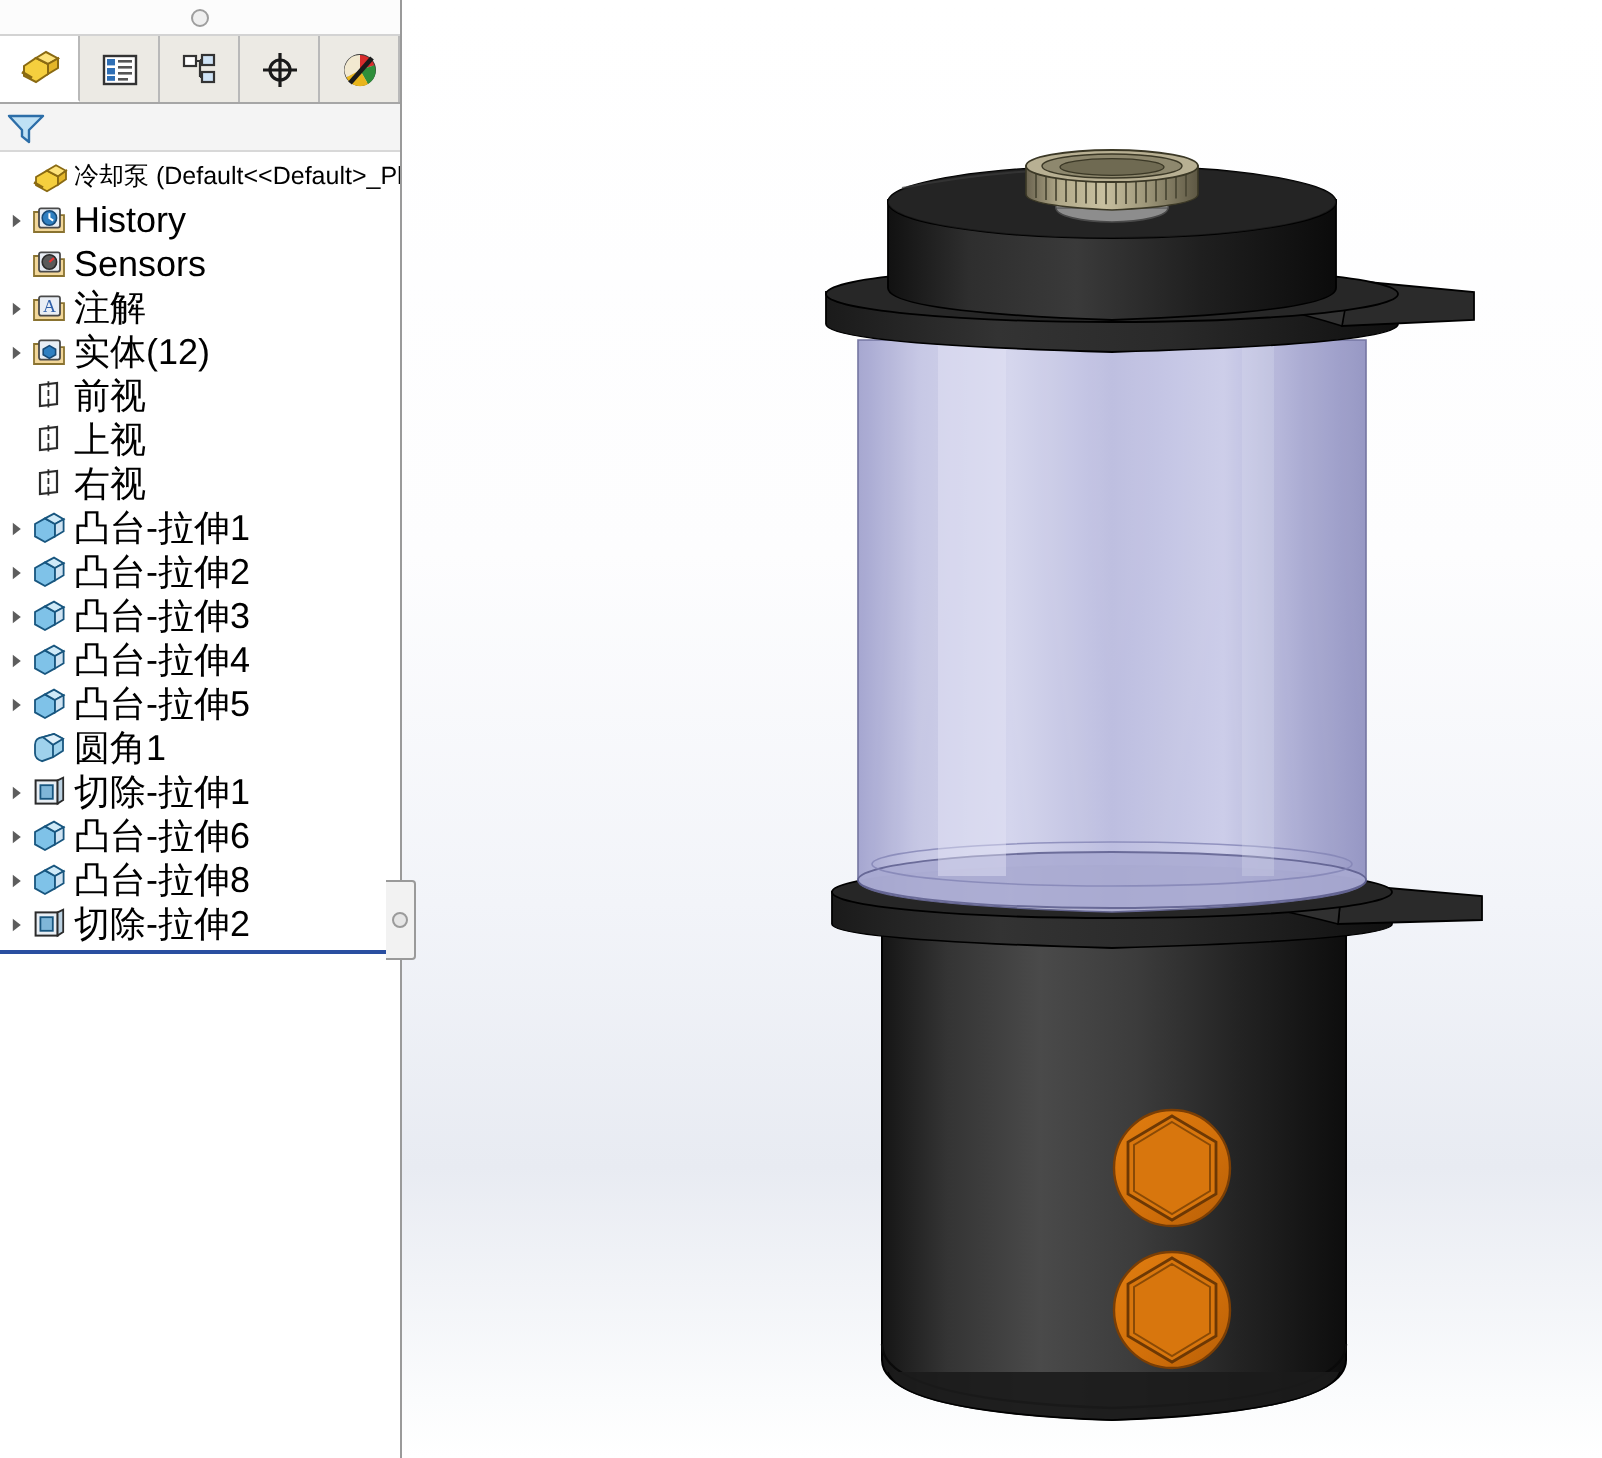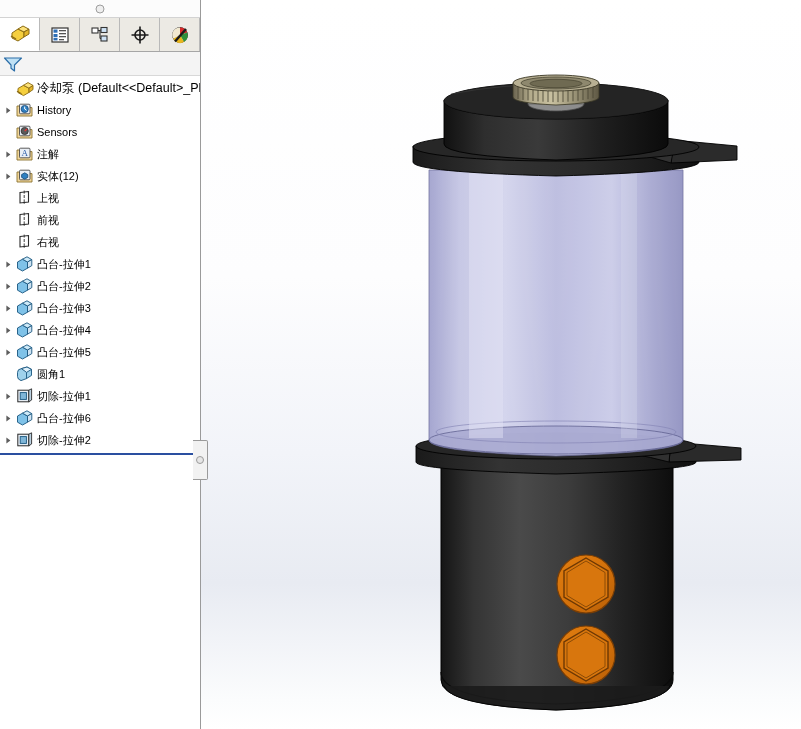--- a/index.html
+++ b/index.html
@@ -49,21 +49,21 @@
   }
   .node.root{height:21px;}
   .arrow{
     width:13px;flex:0 0 13px;display:flex;align-items:center;justify-content:center;
   }
   .arrow svg{display:block;}
   .node-icon{
     width:19px;flex:0 0 19px;display:flex;align-items:center;justify-content:center;
     margin-right:3px;
   }
-  .node-label{font-size:11px;color:#000;letter-spacing:0px;}
+  .node-label{font-size:18px;color:#000;letter-spacing:0px;}
   .node.root .node-label{font-size:12.5px;}
   .rollback{
     height:2px;background:#2a4fa0;margin:2px 3px 0 0;
   }
 
   
   .splitter-tab{
     position:absolute;left:193px;top:440px;width:14px;height:38px;
     background:#f2f2f2;border:1px solid #9a9a9a;border-left:none;
     border-radius:0 2px 2px 0;z-index:5;
@@ -226,31 +226,31 @@
             <span class="node-label">实体(12)</span>
           </div>
           <div class="node">
             <span class="arrow"></span>
             <span class="node-icon">
               <svg width="17" height="16" viewBox="0 0 17 16">
                 <path d="M4 2.5 L12.5 1.5 L12.5 12 L4 13 Z" fill="none" stroke="#2b2b2b" stroke-width="1.1"></path>
                 <path d="M8.2 0.6 L8.2 3.6 M8.2 5 L8.2 8 M8.2 9.4 L8.2 13.8" stroke="#2b2b2b" stroke-width="0.9"></path>
               </svg>
             </span>
-            <span class="node-label">上视</span>
+            <span class="node-label">前视</span>
           </div>
           <div class="node">
             <span class="arrow"></span>
             <span class="node-icon">
               <svg width="17" height="16" viewBox="0 0 17 16">
                 <path d="M4 2.5 L12.5 1.5 L12.5 12 L4 13 Z" fill="none" stroke="#2b2b2b" stroke-width="1.1"></path>
                 <path d="M8.2 0.6 L8.2 3.6 M8.2 5 L8.2 8 M8.2 9.4 L8.2 13.8" stroke="#2b2b2b" stroke-width="0.9"></path>
               </svg>
             </span>
-            <span class="node-label">前视</span>
+            <span class="node-label">上视</span>
           </div>
           <div class="node">
             <span class="arrow"></span>
             <span class="node-icon">
               <svg width="17" height="16" viewBox="0 0 17 16">
                 <path d="M4 2.5 L12.5 1.5 L12.5 12 L4 13 Z" fill="none" stroke="#2b2b2b" stroke-width="1.1"></path>
                 <path d="M8.2 0.6 L8.2 3.6 M8.2 5 L8.2 8 M8.2 9.4 L8.2 13.8" stroke="#2b2b2b" stroke-width="0.9"></path>
               </svg>
             </span>
             <span class="node-label">右视</span>
@@ -363,20 +363,35 @@
               </svg>
             </span>
             <span class="node-icon">
               <svg width="17" height="16" viewBox="0 0 17 16">
                 <path d="M1.5 6 L6.5 3.2 L11.5 6 L11.5 12.2 L6.5 15 L1.5 12.2 Z" fill="#7fc2e8" stroke="#18567f" stroke-width="0.9"></path>
                 <path d="M6.5 3.2 L11 0.8 L15.8 3.6 L11.5 6 Z" fill="#cfeaf8" stroke="#18567f" stroke-width="0.9"></path>
                 <path d="M11.5 6 L15.8 3.6 L15.8 9.6 L11.5 12.2 Z" fill="#cfe3f2" stroke="#18567f" stroke-width="0.9"></path>
               </svg>
             </span>
             <span class="node-label">凸台-拉伸6</span>
+          </div>
+          <div class="node">
+            <span class="arrow">
+              <svg width="9" height="9" viewBox="0 0 9 9">
+                <path d="M2.4 1.4 L6.4 4.5 L2.4 7.6 Z" fill="#5d5d5d"></path>
+              </svg>
+            </span>
+            <span class="node-icon">
+              <svg width="17" height="16" viewBox="0 0 17 16">
+                <path d="M1.5 6 L6.5 3.2 L11.5 6 L11.5 12.2 L6.5 15 L1.5 12.2 Z" fill="#7fc2e8" stroke="#18567f" stroke-width="0.9"></path>
+                <path d="M6.5 3.2 L11 0.8 L15.8 3.6 L11.5 6 Z" fill="#cfeaf8" stroke="#18567f" stroke-width="0.9"></path>
+                <path d="M11.5 6 L15.8 3.6 L15.8 9.6 L11.5 12.2 Z" fill="#cfe3f2" stroke="#18567f" stroke-width="0.9"></path>
+              </svg>
+            </span>
+            <span class="node-label">凸台-拉伸8</span>
           </div>
           <div class="node">
             <span class="arrow">
               <svg width="9" height="9" viewBox="0 0 9 9">
                 <path d="M2.4 1.4 L6.4 4.5 L2.4 7.6 Z" fill="#5d5d5d"></path>
               </svg>
             </span>
             <span class="node-icon">
               <svg width="17" height="16" viewBox="0 0 17 16">
                 <rect x="1.8" y="2.2" width="11" height="11.6" fill="#e8eef4" stroke="#2b2b2b" stroke-width="1"></rect>

